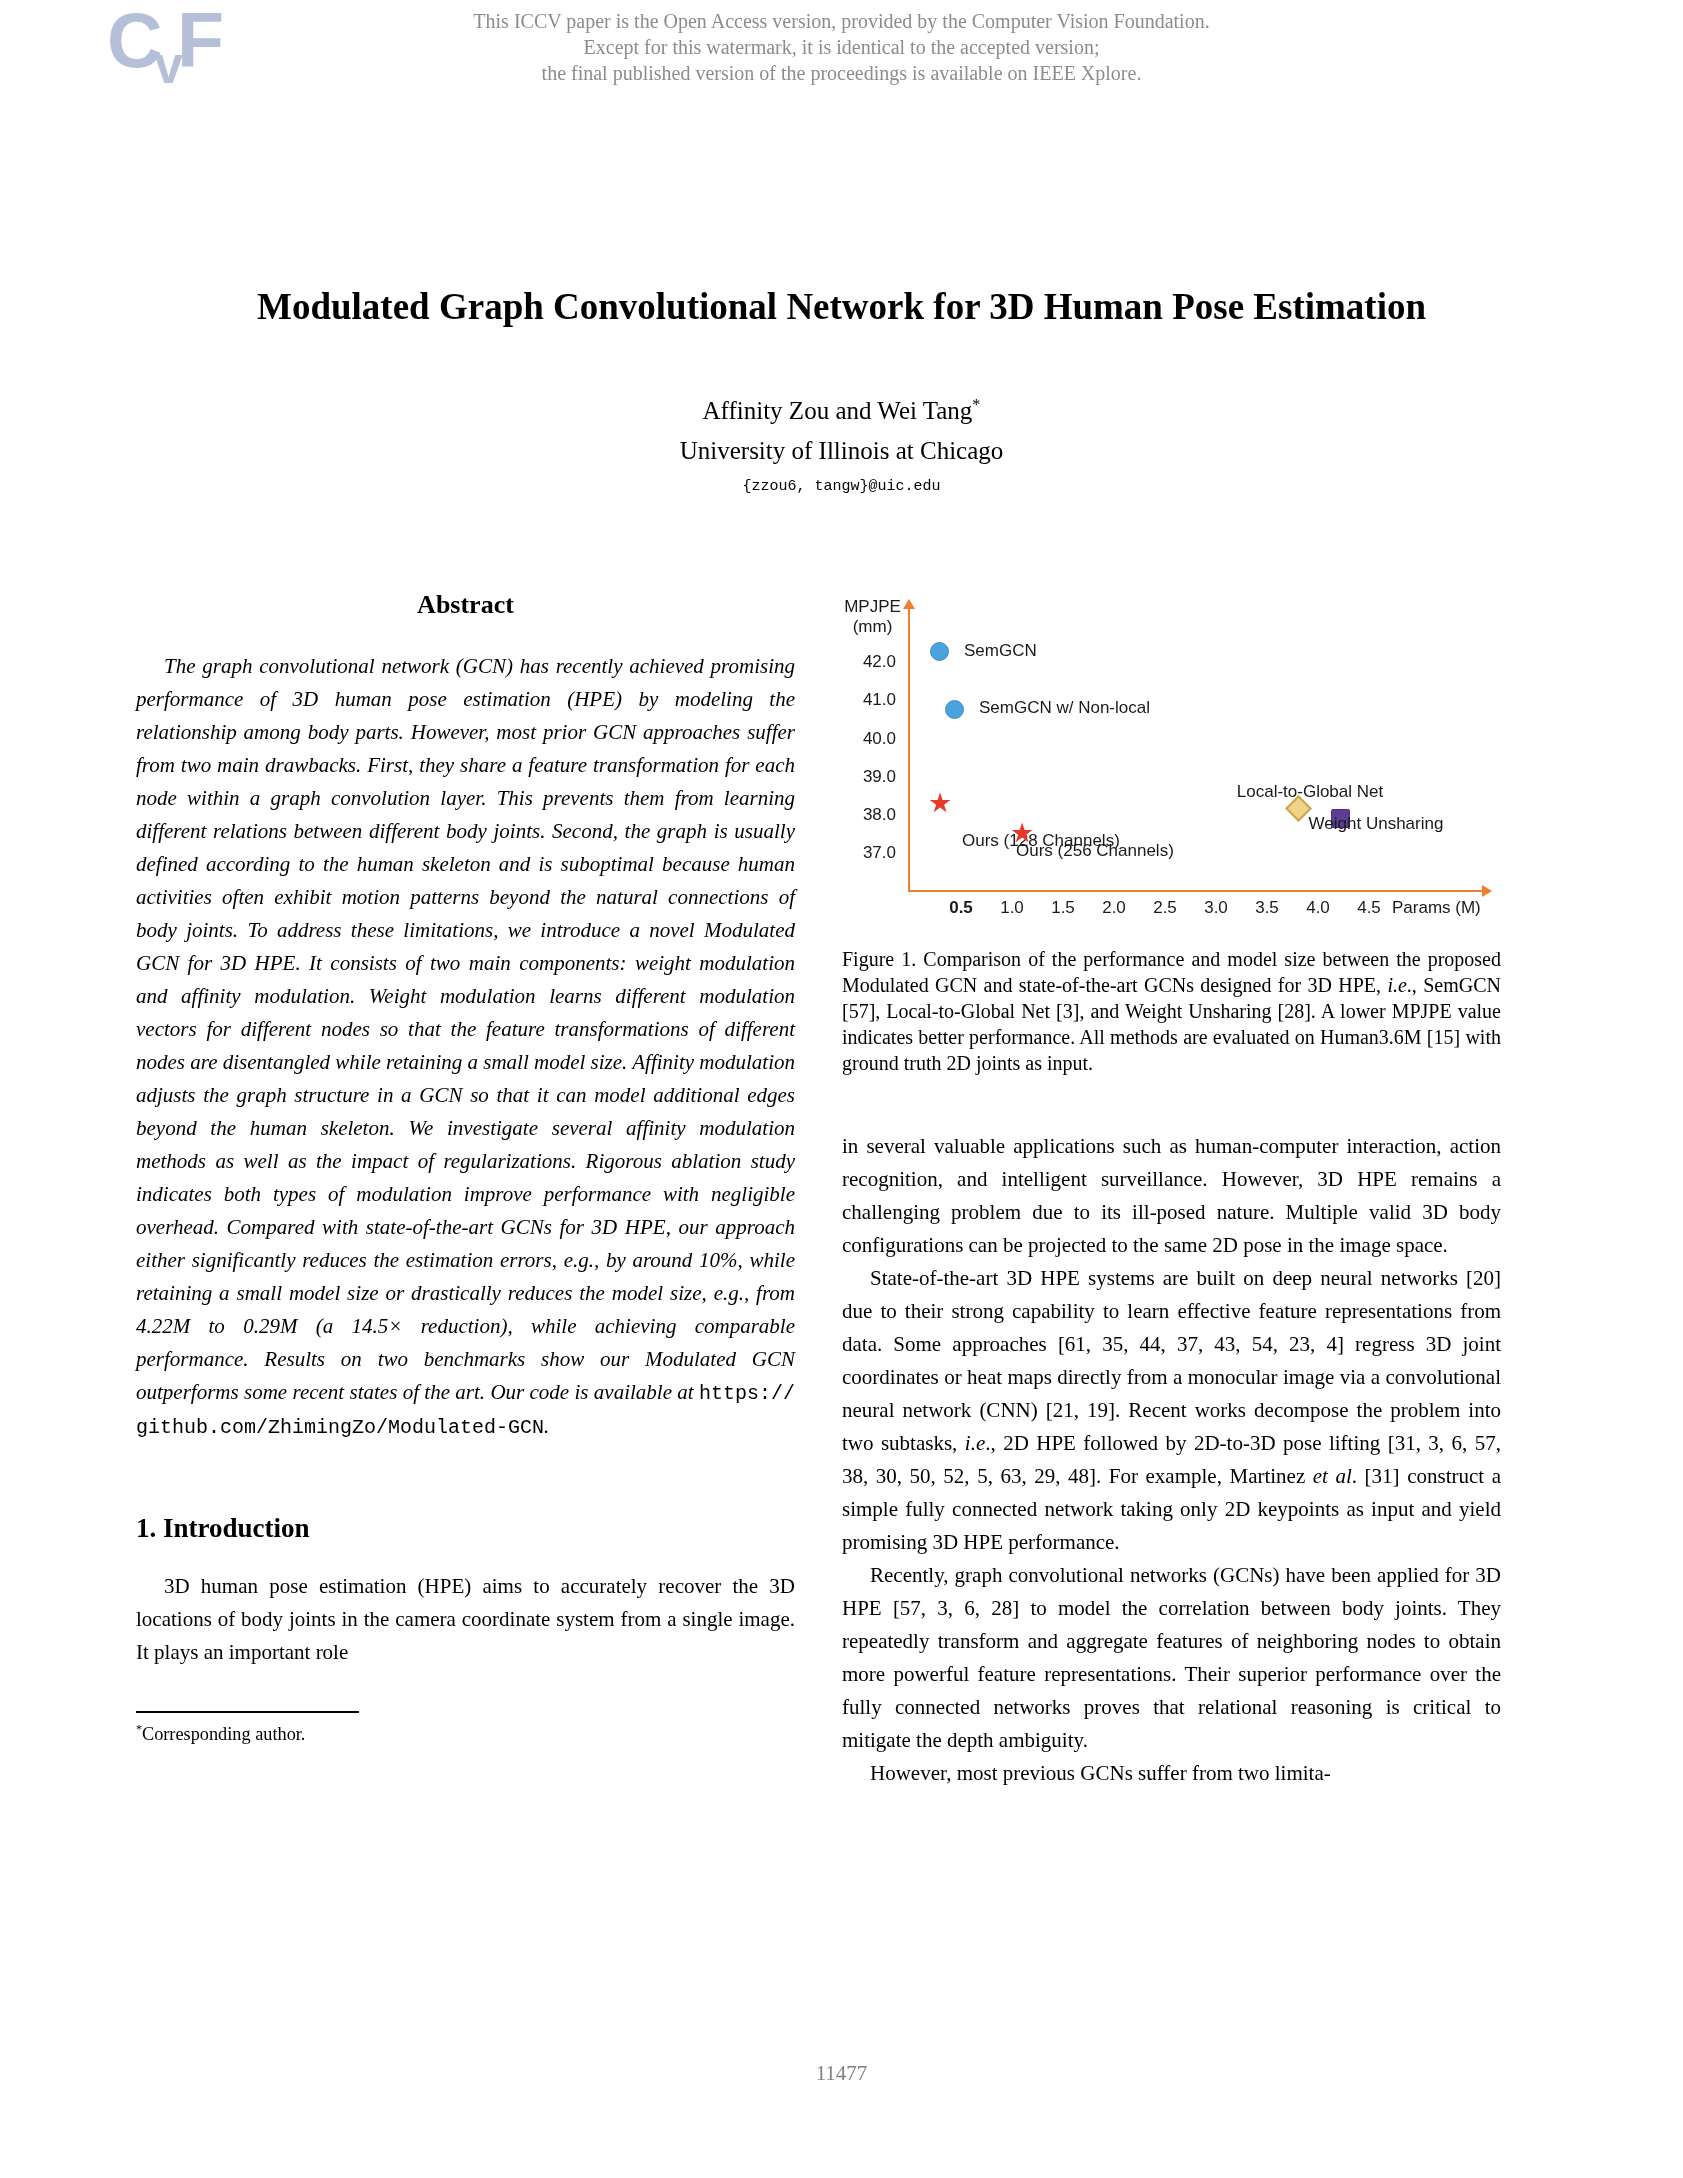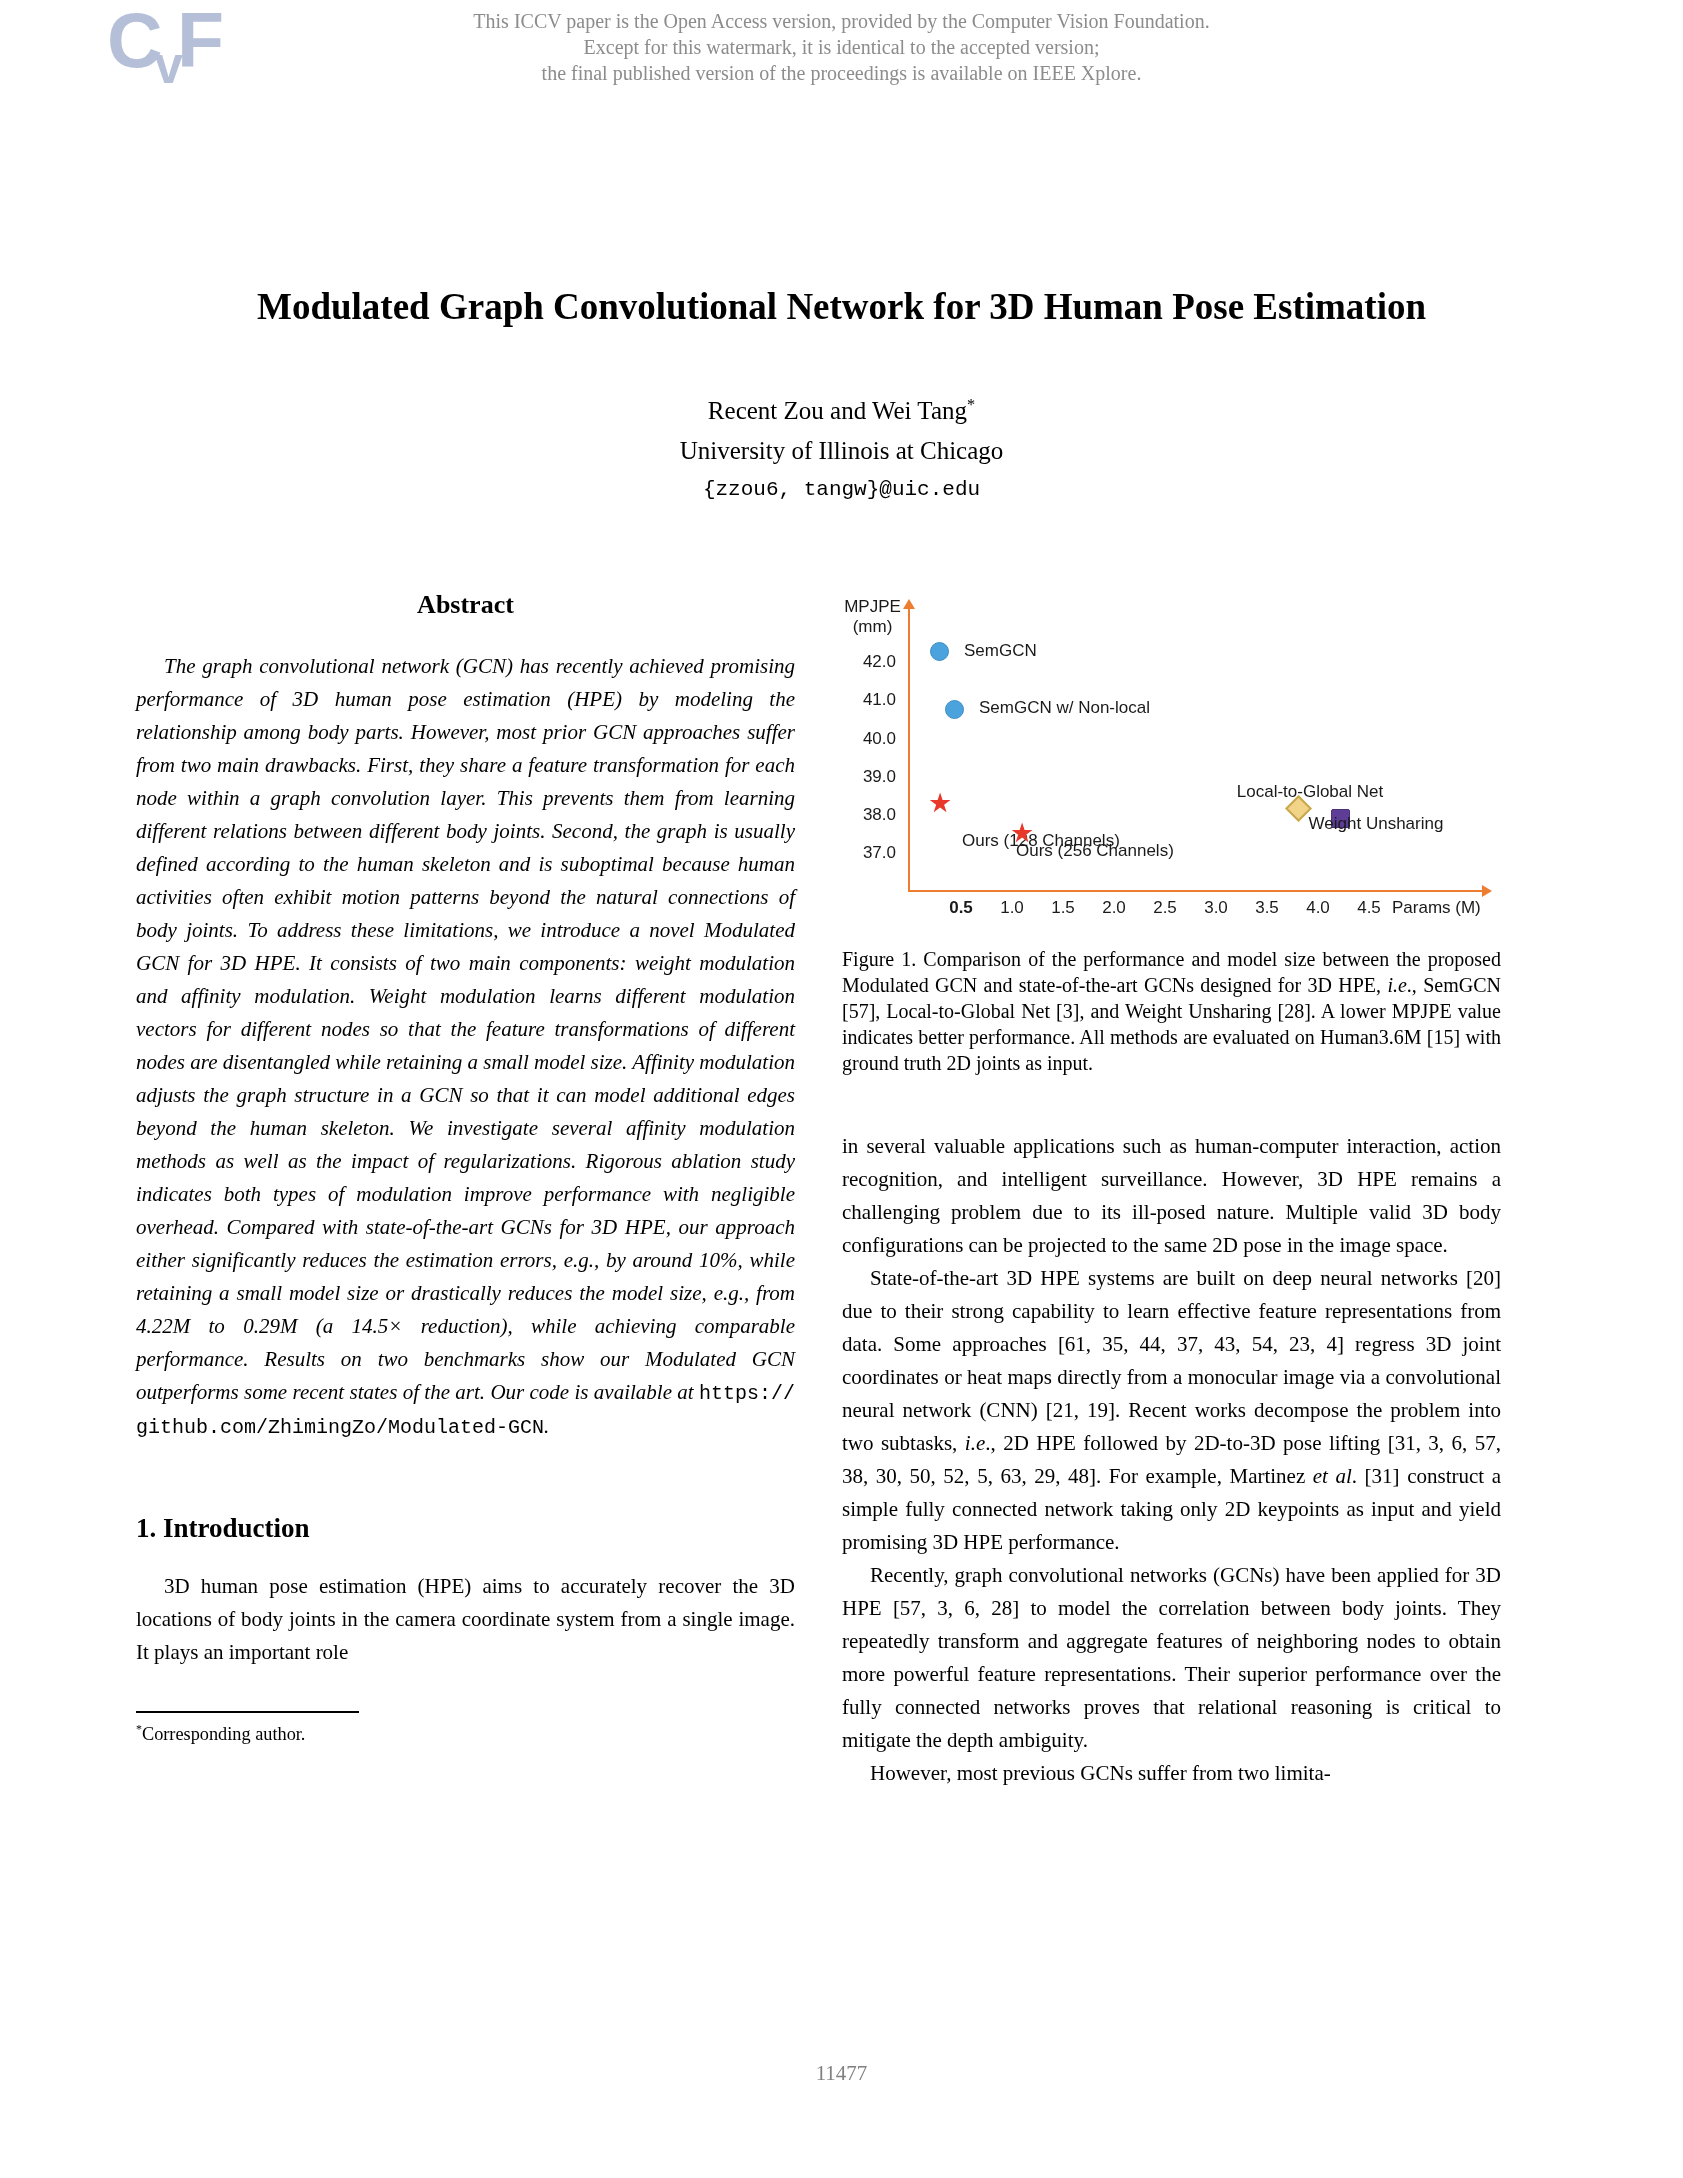--- a/index.html
+++ b/index.html
@@ -13,21 +13,21 @@
     font-weight:bold;line-height:1;}
   #cvf-logo .c1{font-size:77px;}
   #cvf-logo .c2{font-size:51px;position:relative;top:16px;left:-8px;}
   #cvf-logo .c3{font-size:77px;position:relative;left:-14px;}
   .watermark{left:0;top:8px;width:1683px;text-align:center;
     font-size:20px;line-height:26px;}
   
   #paper-title{left:0;top:285px;width:1683px;text-align:center;font-size:37px;font-weight:bold;font-family:Liberation Serif, serif;}
   #authors-line{left:0;top:396px;width:1683px;text-align:center;font-size:25px;}
   #affiliation-line{left:0;top:437px;width:1683px;text-align:center;font-size:25px;font-family:Liberation Serif, serif;}
-  #email-line{left:0;top:478px;width:1683px;text-align:center;font-size:21px;
+  #email-line{left:0;top:478px;width:1683px;text-align:center;font-size:15px;
     font-family:"Liberation Mono","DejaVu Sans Mono",monospace;}
   sup{font-size:65%;vertical-align:super;}
   
   #col-left{left:136px;top:590px;width:659px;}
   #col-right{left:842px;top:579px;width:659px;}
   .h-abstract{text-align:center;font-size:26px;font-weight:bold;margin:0 0 30px 0;}
   .bodytext{font-size:21px;line-height:33px;text-align:justify;margin:0;}
   .indent{text-indent:28px;}
   #abstract-par{font-style:italic;}
   .seg-i{font-style:italic;}
@@ -55,21 +55,21 @@
   <span class="c1">C</span><span class="c2">v</span><span class="c3">F</span>
 </div>
 <div class="abs watermark" style="color: rgb(140, 140, 140);">
   <div>This ICCV paper is the Open Access version, provided by the Computer Vision Foundation.</div>
   <div>Except for this watermark, it is identical to the accepted version;</div>
   <div>the final published version of the proceedings is available on IEEE Xplore.</div>
 </div>
 
 <div class="abs" id="paper-title">Modulated Graph Convolutional Network for 3D Human Pose Estimation</div>
 <div class="abs" id="authors-line">
-  <span>Recent Zou and Wei Tang</span><sup>*</sup>
+  <span>Affinity Zou and Wei Tang</span><sup>*</sup>
 </div>
 <div class="abs" id="affiliation-line">University of Illinois at Chicago</div>
 <div class="abs" id="email-line">{zzou6, tangw}@uic.edu</div>
 
 <div class="abs" id="col-left">
   <div class="h-abstract">Abstract</div>
   <p class="bodytext indent" id="abstract-par"><span class="seg-i">The graph convolutional network (GCN) has recently achieved promising performance of 3D human pose estimation (HPE) by modeling the relationship among body parts. However, most prior GCN approaches suffer from two main drawbacks. First, they share a feature transformation for each node within a graph convolution layer. This prevents them from learning different relations between different body joints. Second, the graph is usually defined according to the human skeleton and is suboptimal because human activities often exhibit motion patterns beyond the natural connections of body joints. To address these limitations, we introduce a novel Modulated GCN for 3D HPE. It consists of two main components: weight modulation and affinity modulation. Weight modulation learns different modulation vectors for different nodes so that the feature transformations of different nodes are disentangled while retaining a small model size. Affinity modulation adjusts the graph structure in a GCN so that it can model additional edges beyond the human skeleton. We investigate several affinity modulation methods as well as the impact of regularizations. Rigorous ablation study indicates both types of modulation improve performance with negligible overhead. Compared with state-of-the-art GCNs for 3D HPE, our approach either significantly reduces the estimation errors, e.g., by around 10%, while retaining a small model size or drastically reduces the model size, e.g., from 4.22M to 0.29M (a 14.5× reduction), while achieving comparable performance. Results on two benchmarks show our Modulated GCN outperforms some recent states of the art. Our code is available at </span><span class="seg-tt">https://github.com/ZhimingZo/Modulated-GCN</span><span class="seg-i">.</span></p>
   <div class="h-intro">1. Introduction</div>
   <p class="bodytext indent">3D human pose estimation (HPE) aims to accurately recover the 3D locations of body joints in the camera coordinate system from a single image. It plays an important role</p>
   <div id="footnote">

